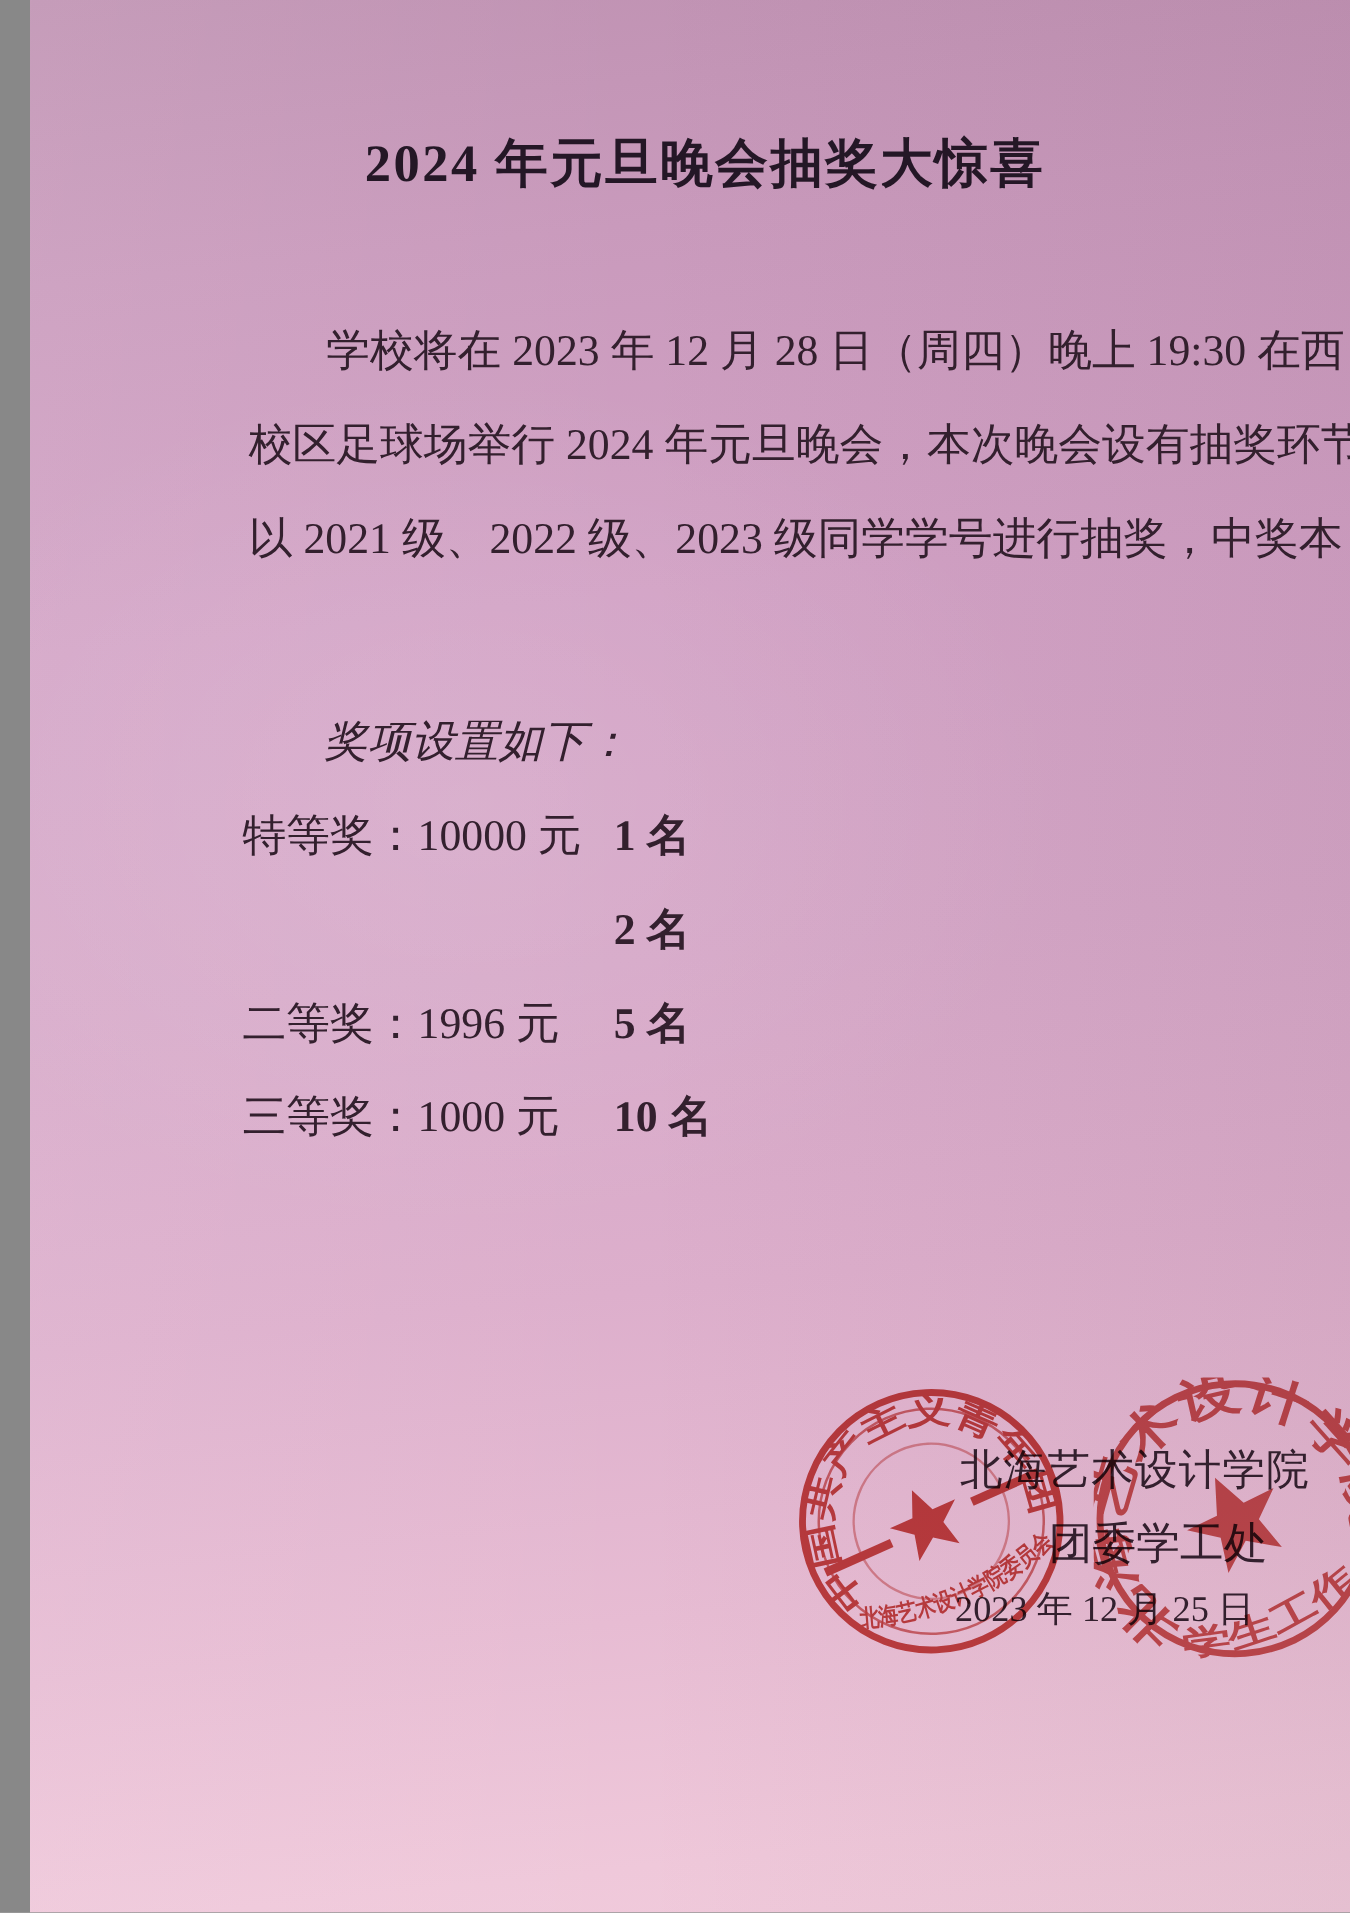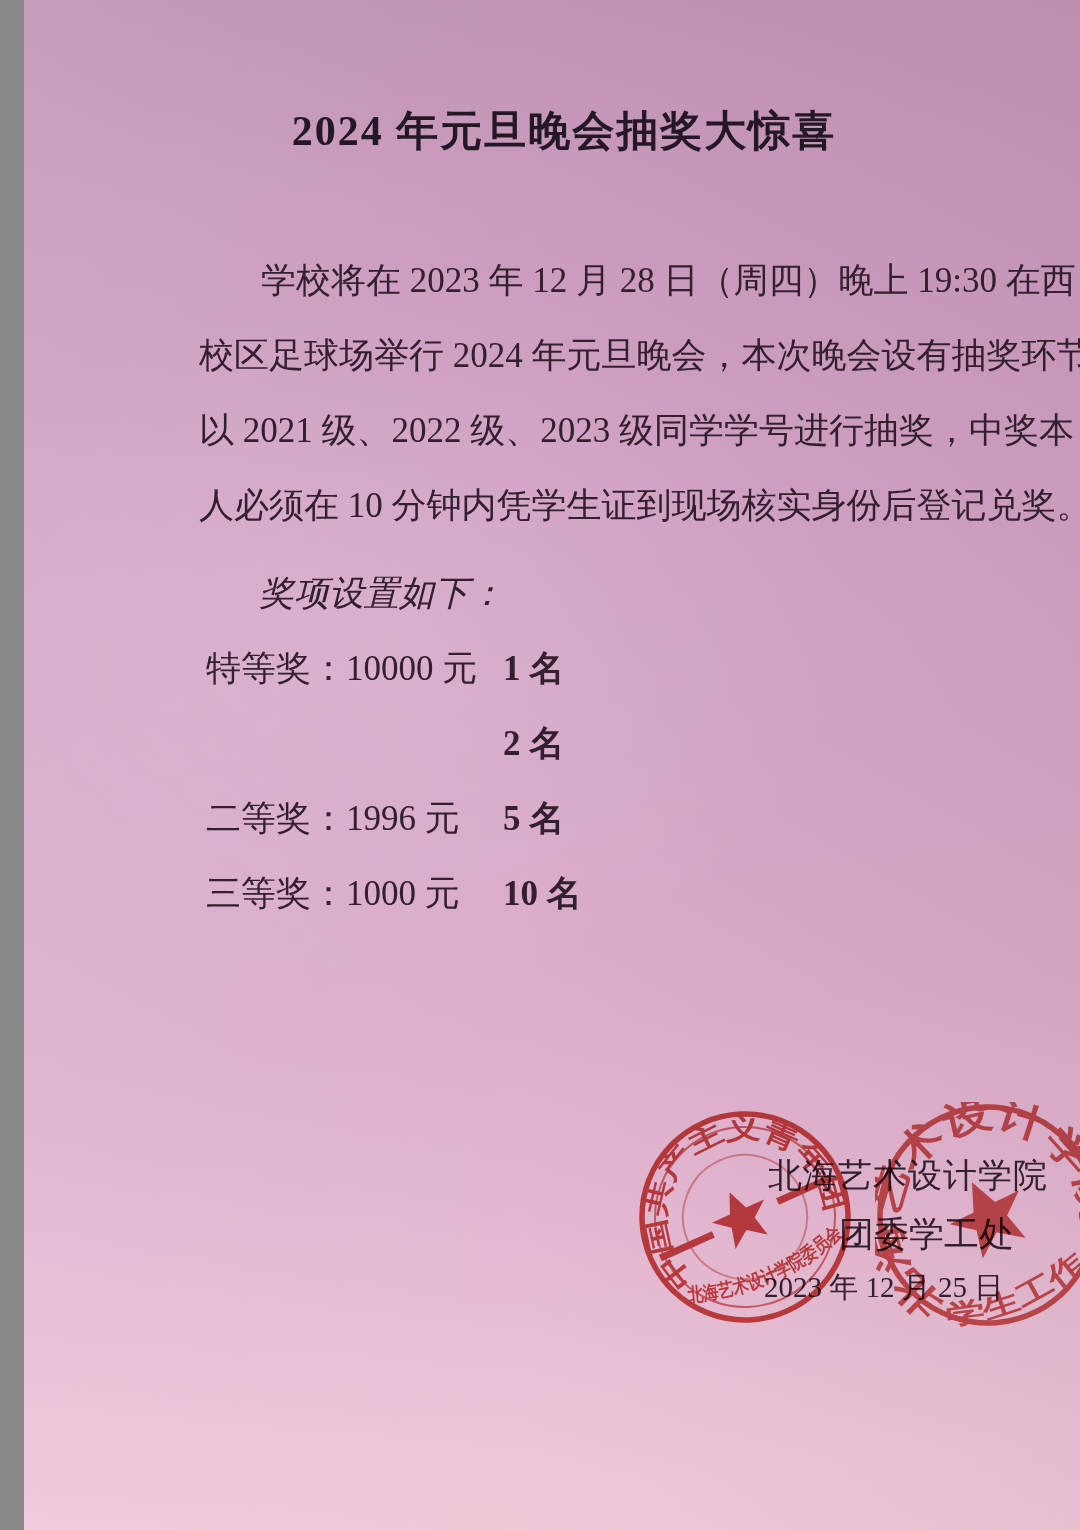--- a/index.html
+++ b/index.html
@@ -32,21 +32,21 @@
     white-space:nowrap;
   }
   .line.first{ text-indent:62px; }
   .line.last{ text-align-last:left; }
   .prize-header{
     position:absolute; left:235px; top:556px;
     height:75px; line-height:75px;
     font-size:35px; color:#33202e;font-style:italic;
   }
   .prizes{
-    position:absolute; left:182px; top:631px; width:700px;
+    position:absolute; left:170px; top:631px; width:700px;
     color:#33202e;
   }
   .prize-row{
     position:relative;
     height:75px; line-height:75px;
     font-size:35px;
   }
   .prize-count{ position:absolute; left:297px; top:0;font-weight:bold; }
   .sig-org{
     position:absolute; left:744px; top:1153px;
@@ -74,21 +74,20 @@
 <body>
 
 <div class="page">
 
   <div class="title">2024 年元旦晚会抽奖大惊喜</div>
 
   <div class="body-block">
     <div class="line first">学校将在 2023 年 12 月 28 日（周四）晚上 19:30 在西</div>
     <div class="line">校区足球场举行 2024 年元旦晚会，本次晚会设有抽奖环节，</div>
     <div class="line">以 2021 级、2022 级、2023 级同学学号进行抽奖，中奖本</div>
-    <div class="line last">人必须在 10 分钟内凭学生证到现场核实身份后登记兑奖。</div>
   </div>
 
   <div class="prize-header">奖项设置如下：</div>
 
   <div class="prizes">
     <div class="prize-row">
       <span>特等奖：10000 元</span>
       <span class="prize-count">1 名</span>
     </div>
     <div class="prize-row">

